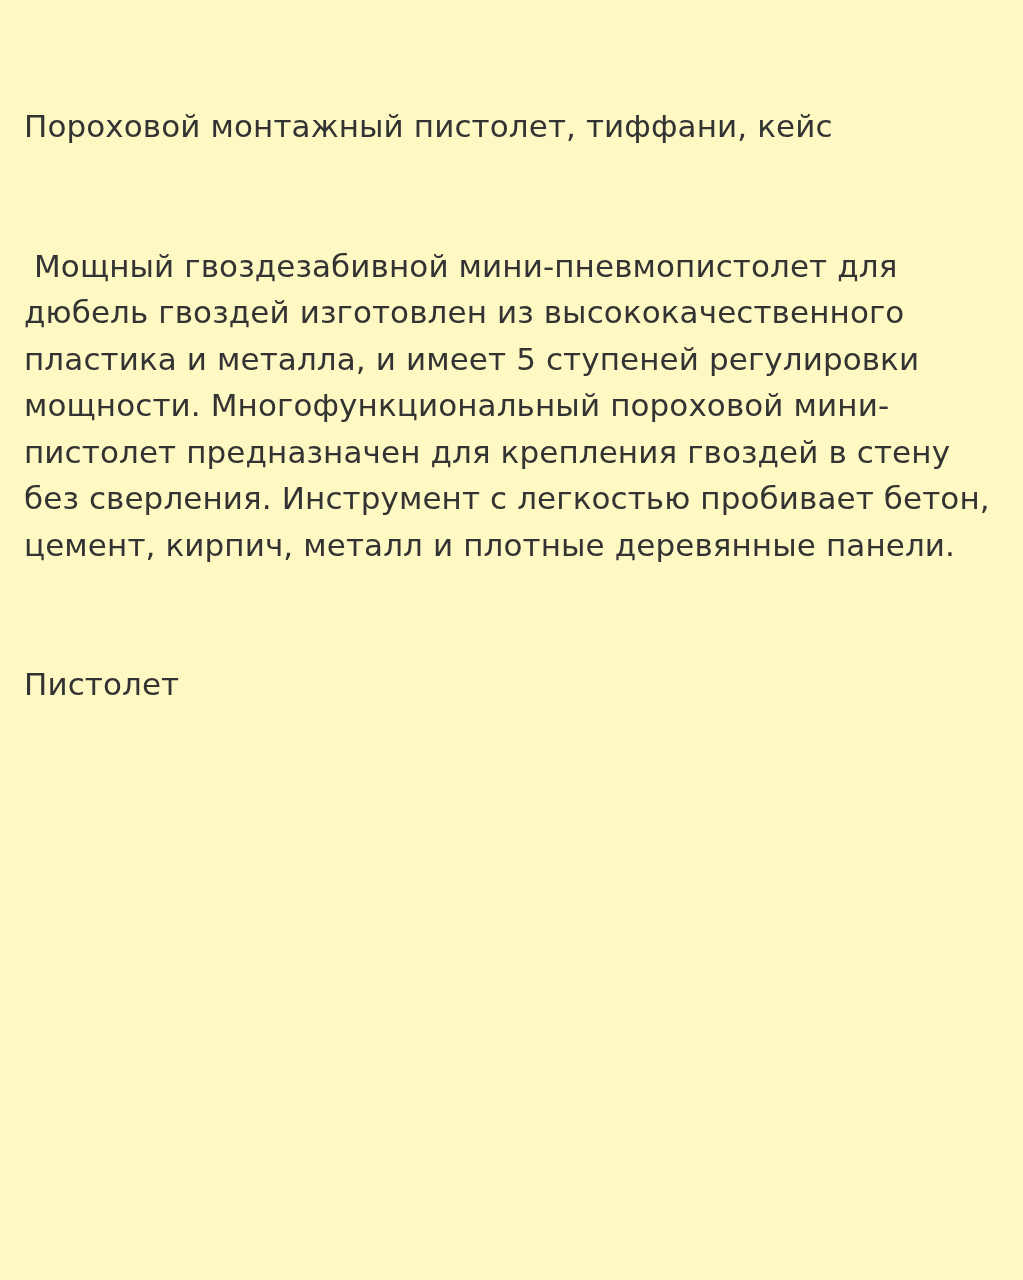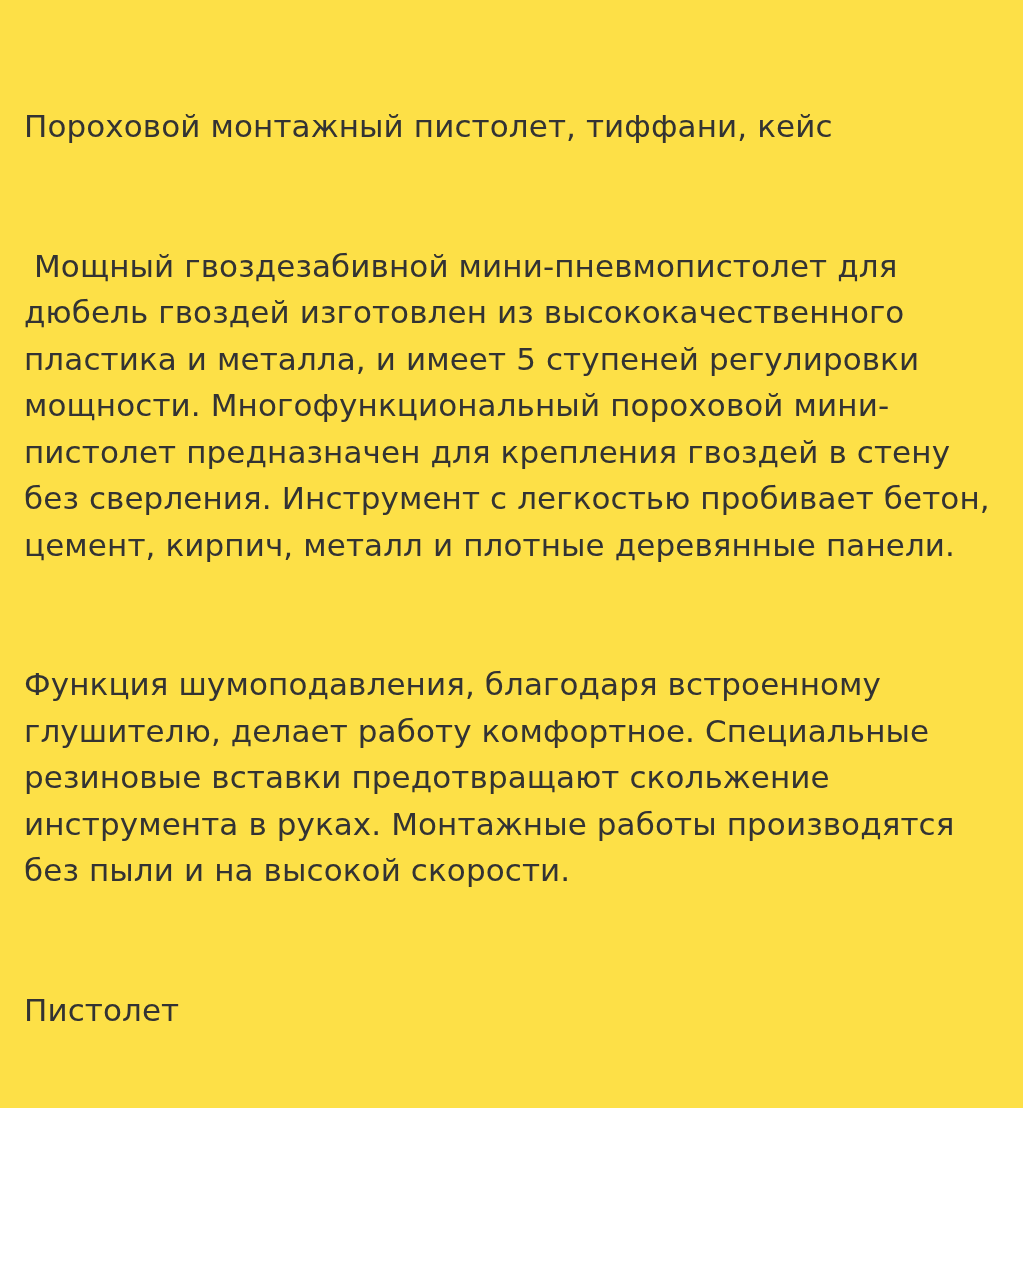--- a/index.html
+++ b/index.html
@@ -10,23 +10,23 @@
   body {
     width: 1023px;
     height: 1280px;
     font-family: "DejaVu Sans", "Liberation Sans", sans-serif;
     color: #333333;
     overflow: hidden;
   }
   .page {
     box-sizing: border-box;
     width: 1023px;
-    height: 1108px;
+    height: 1280px;
     padding: 10px 18px 0 24px;
-    background: #fde047;
+    background: #fef9c3;
   }
   .description {
     font-size: 31px;
     line-height: 46.5px;
     color: #333333;
     letter-spacing: 0.1px;
     white-space: pre-wrap;
     word-wrap: break-word;
   }
   .para {
@@ -34,21 +34,20 @@
     padding: 0;
   }
 </style>
 </head>
 <body>
 
 <div class="page">
   <div class="description">
     <div class="para">Пороховой монтажный пистолет, тиффани, кейс</div>
     <div class="para"> Мощный гвоздезабивной мини-пневмопистолет для дюбель гвоздей изготовлен из высококачественного пластика и металла, и имеет 5 ступеней регулировки мощности. Многофункциональный пороховой мини-пистолет предназначен для крепления гвоздей в стену без сверления. Инструмент с легкостью пробивает бетон, цемент, кирпич, металл и плотные деревянные панели.</div>
-    <div class="para">Функция шумоподавления, благодаря встроенному глушителю, делает работу комфортное. Специальные резиновые вставки предотвращают скольжение инструмента в руках. Монтажные работы производятся без пыли и на высокой скорости.</div>
     <div class="para">Пистолет</div>
     
     
     
     
     
     
     
     
   </div>

